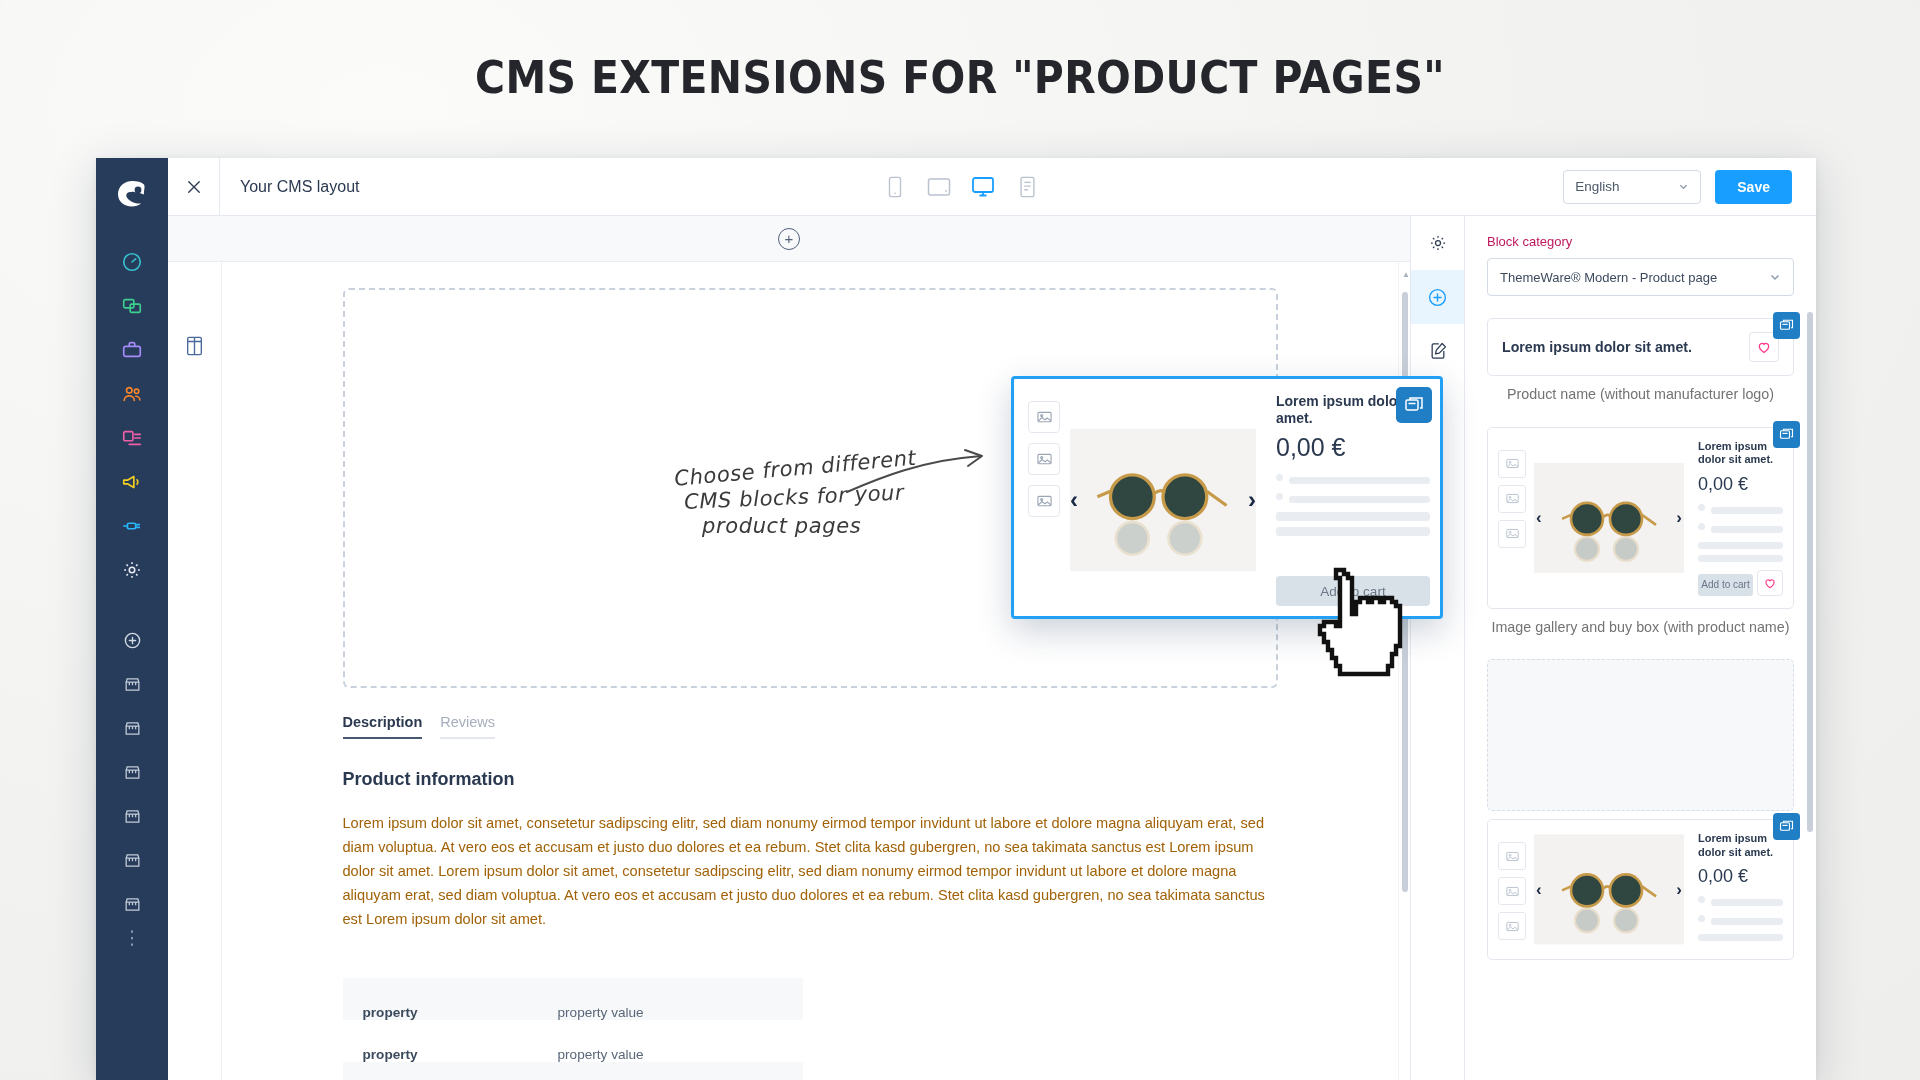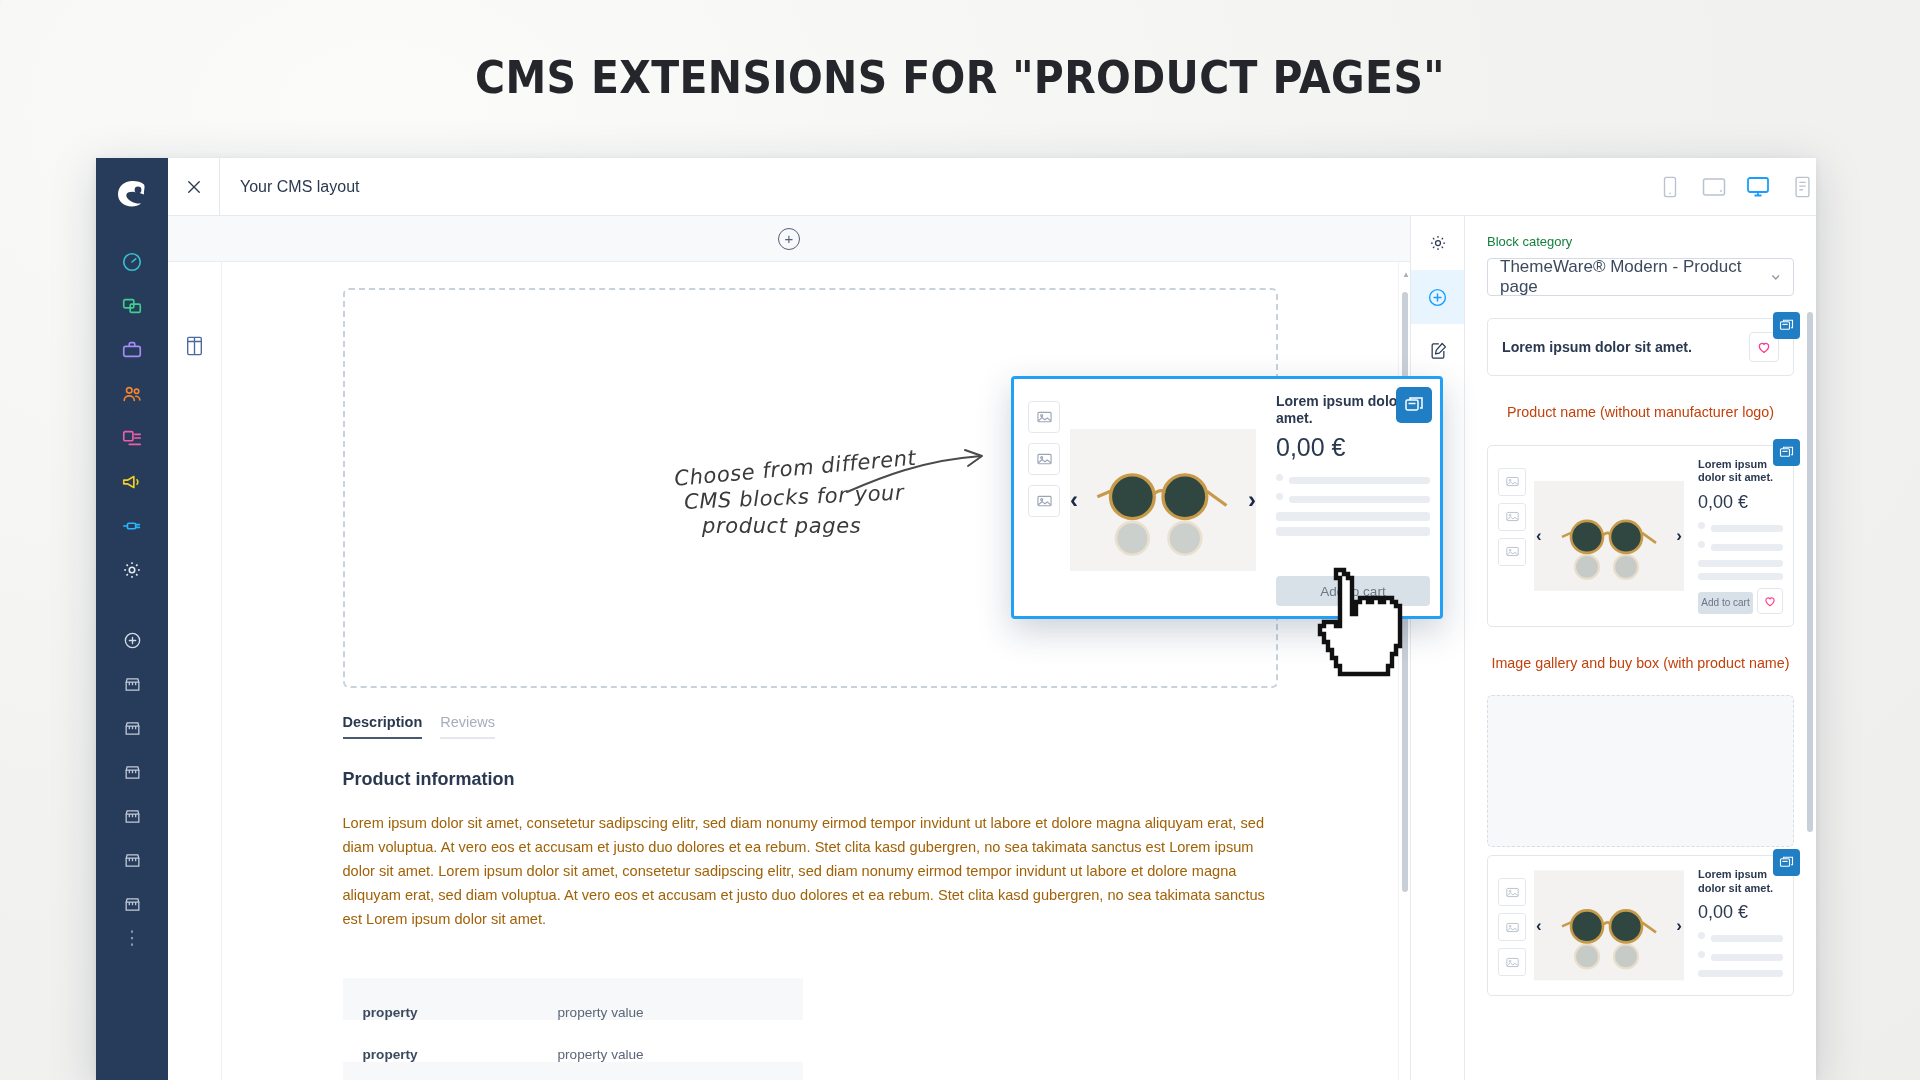--- a/index.html
+++ b/index.html
@@ -120,33 +120,33 @@
   
   #iconstrip { width: 54px; flex:0 0 54px; border-left:1px solid #e6eaf0; background:#fff; }
   #iconstrip .si { height:54px; display:flex;align-items:center;justify-content:center;cursor:pointer;}
   #iconstrip .si.active { background:#e8f4fe; }
   
   #blocks { width: 352px; flex:0 0 352px; border-left:1px solid #e6eaf0; display:flex; flex-direction:column; background:#fff; min-height:0;}
   #blocks .bhead { height:54px; display:flex;align-items:center;padding:0 22px; border-bottom:1px solid #eaeef3;}
   #blocks .bhead h2 { font-size:18px; color:#2b3950; font-weight:400;}
   #blocks .bhead .x { margin-left:auto; cursor:pointer; color:#2b3950;}
   #blocks .cat { padding: 18px 22px 0 22px;}
-  #blocks .cat label{ display:block; font-size:13px; color:#15803d; margin-bottom:9px;}
+  #blocks .cat label{ display:block; font-size:13px; color:#be185d; margin-bottom:9px;}
   #catsel {
     height:38px; border:1px solid #d4dbe4; border-radius:4px; display:flex;align-items:center;
-    justify-content:space-between; padding:0 12px; font-size:17px; color:#3c4a5e; cursor:pointer;
+    justify-content:space-between; padding:0 12px; font-size:13px; color:#3c4a5e; cursor:pointer;
   }
   #blist { flex:1; overflow:hidden; padding: 22px 22px 0 22px; position:relative;}
   .bitem { margin-bottom: 8px; }
   .bcard {
     border:1px solid #e2e7ee; border-radius:5px; background:#fff; position:relative;
     cursor:pointer;
   }
   .bcard.empty { border:1px dashed #d7dde5; background:#f6f8fa; height:152px;}
-  .bcap { text-align:center; font-size:14.3px; color:#c2410c; line-height:1.38; margin: 27px 4px 22px 4px;}
+  .bcap { text-align:center; font-size:14.3px; color:#737373; line-height:1.38; margin: 9px 4px 22px 4px;}
   .badge {
     position:absolute; top:-7px; right:-7px; width:27px; height:27px; border-radius:4px;
     background:#1f7ec4; display:flex;align-items:center;justify-content:center;
   }
   .heartbtn{
     width:30px;height:30px;border:1px solid #e2e7ee;border-radius:4px;background:#fff;
     display:flex;align-items:center;justify-content:center;
   }
   
   .nameblock{ display:flex; align-items:center; padding: 13px 14px; gap:10px;}
@@ -357,20 +357,29 @@
             </svg>
         </div>
         <div class="d">
           <svg width="17" height="22" viewBox="0 0 18 24" fill="none" stroke="#b9c2ce" stroke-width="1.5">
               <rect x="2" y="1.5" width="14" height="21" rx="1.6"></rect>
               <path d="M5.5 7h7M5.5 11h7M5.5 15h4"></path>
             </svg>
         </div>
       </div>
 
+      <div class="right">
+        <div id="lang">
+          <span>English</span>
+          <svg width="11" height="11" viewBox="0 0 12 12" fill="none" stroke="#8e9aab" stroke-width="1.5">
+              <path d="M2.5 4.5L6 8l3.5-3.5"></path>
+            </svg>
+        </div>
+        <button id="savebtn">Save</button>
+      </div>
     </header>
 
     <div id="bodyrow">
 
       <div id="canvaswrap">
         <div id="sectionbar">
           <div class="circ-plus">+</div>
         </div>
 
         <div id="canvasrow">

